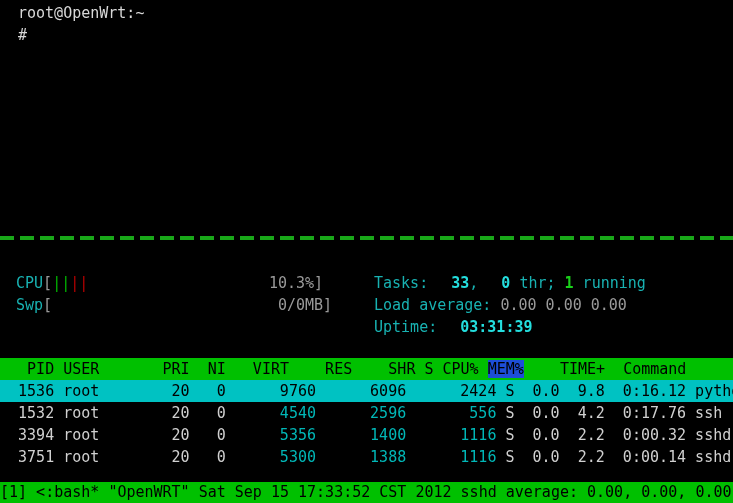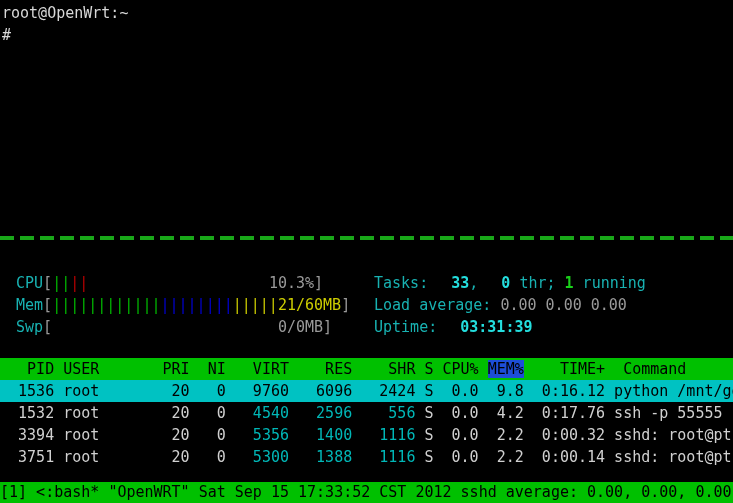--- a/index.html
+++ b/index.html
@@ -21,20 +21,21 @@
     position: relative;
     width: 733px;
     height: 503px;
     background: #000000;
   }
   .row {
     height: 22px;
     line-height: 22px;
     white-space: pre;
     display: block;
+    margin-left: 16px;
   }
   .pane-top {
     position: absolute;
     left: 0; top: 0;
     width: 733px;
     height: 240px;
     padding-top: 2px;
     box-sizing: border-box;
   }
   .prompt-line { color: #d8d8d8; padding-left: 2px; }
@@ -91,21 +92,21 @@
     font-weight: normal;
   }
   .thead .sorted { background: #1d4ed8; color: #000000; }
   .prow {
     height: 22px;
     line-height: 22px;
     white-space: pre;
     color: #d0d0d0;
   }
   .prow.selected { background: #00c2c2; color: #000000; }
-  .prow .num-cyan { color: #00b7b7; }
+  .prow .num-cyan { color: #00b7b7; padding-left: 27px; }
   .prow.selected .num-cyan { color: #000000; }
 
   .tmux-status {
     position: absolute;
     left: 0; top: 482px;
     width: 733px;
     height: 21px;
     line-height: 21px;
     background: #00c000;
     color: #000000;
@@ -128,21 +129,20 @@
     <span class="dash"></span>
   </div>
 
   <div class="pane-bottom">
 
     <div class="meters">
 
       <div class="left-col">
         <div class="meter-row"><span class="lbl-cyan">CPU</span><span class="bracket">[</span><span class="bar-green">||</span><span class="bar-red">||</span><span class="gray">                    </span><span class="gray">10.3%</span><span class="bracket">]</span></div>
 
-        <div class="meter-row"><span class="lbl-cyan">Mem</span><span class="bracket">[</span><span class="bar-green">||||||||||||</span><span class="bar-blue">||||||||</span><span class="bar-yellow">|||||</span><span class="yellow">21/60MB</span><span class="bracket">]</span></div>
 
         <div class="meter-row"><span class="lbl-cyan">Swp</span><span class="bracket">[</span><span class="gray">                         </span><span class="gray">0/0MB</span><span class="bracket">]</span></div>
       </div>
 
       <div class="right-col">
         <div class="stat-row"><span class="lbl-cyan">Tasks: </span><span class="bold-cyan">33</span><span class="lbl-cyan">, </span><span class="bold-cyan">0</span><span class="lbl-cyan"> thr; </span><span class="bold-green">1</span><span class="lbl-cyan"> running</span></div>
 
         <div class="stat-row"><span class="lbl-cyan">Load average: </span><span class="gray">0.00 0.00 0.00</span></div>
 
         <div class="stat-row"><span class="lbl-cyan">Uptime: </span><span class="bold-cyan">03:31:39</span></div>

